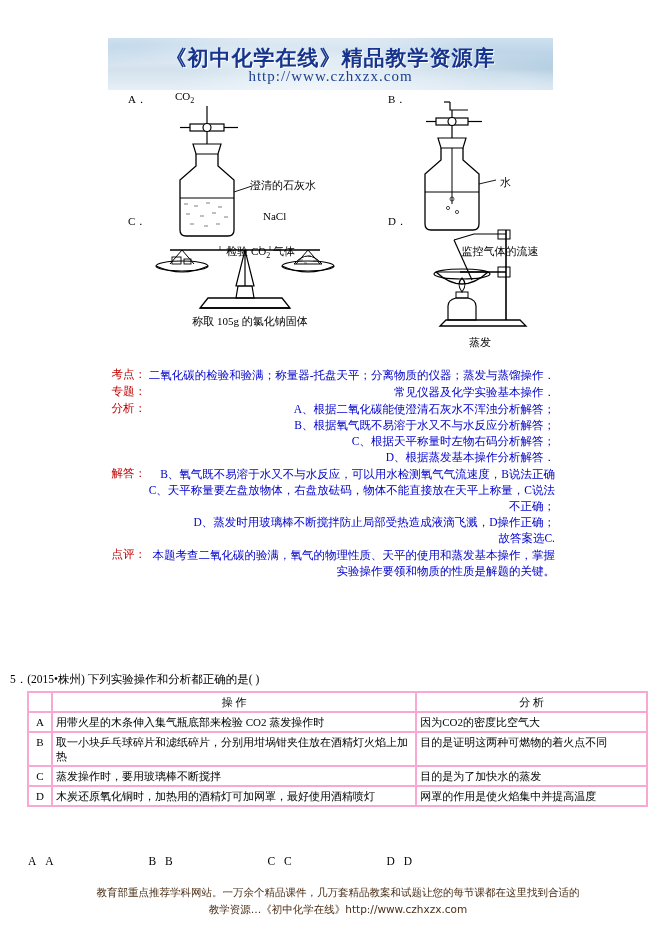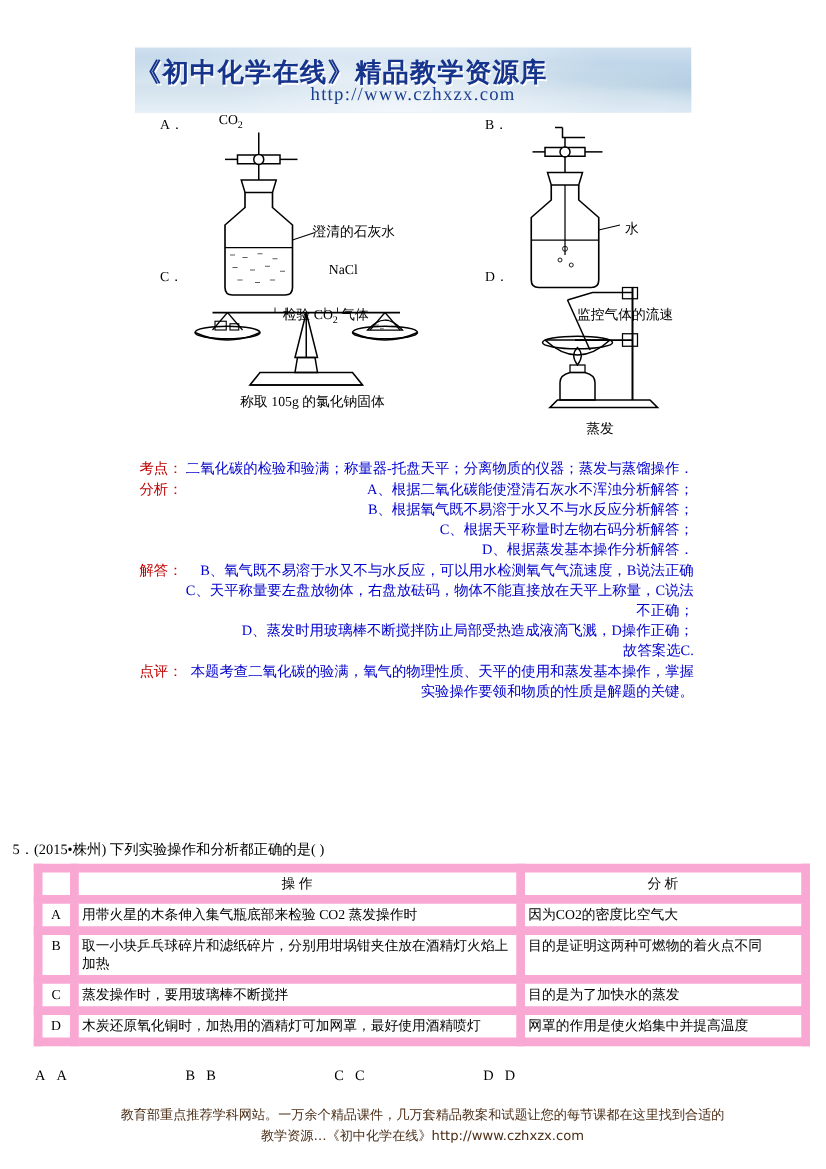--- a/index.html
+++ b/index.html
@@ -21,21 +21,21 @@
     overflow:hidden;
   }
   .banner .waves{
     position:absolute;left:0;top:0;width:100%;height:100%;
     background:
       radial-gradient(ellipse at 20% 80%, rgba(255,255,255,.55) 0 30%, transparent 60%),
       radial-gradient(ellipse at 70% 90%, rgba(255,255,255,.45) 0 25%, transparent 55%),
       radial-gradient(ellipse at 45% 20%, rgba(255,255,255,.35) 0 20%, transparent 50%);
   }
   .banner-title{
-    position:absolute;left:0;top:6px;width:445px;text-align:left;
+    position:absolute;left:0;top:6px;width:445px;text-align:center;
     font-size:21px;font-weight:bold;color:#16348c;
     letter-spacing:1px;
     text-shadow:1px 1px 0 #ffffff;
     font-family:"DejaVu Sans", sans-serif;
   }
   .banner-url{
     position:absolute;left:0;top:30px;width:445px;text-align:center;
     font-size:15px;color:#1b3f8f;letter-spacing:1px;
     font-family:"Liberation Serif", serif;
   }
@@ -51,21 +51,21 @@
   .block{position:absolute;left:108px;width:447px;}
   .row{display:flex;margin-bottom:1px;text-align:right;}
   .key{color:#c00000;width:38px;flex:0 0 38px;font-size:11.5px;}
   .val{color:#0000cc;flex:1;font-size:11.5px;line-height:16px;}
   .sub{color:#0000cc;font-size:11.5px;line-height:16px;}
 
   
   .q5{position:absolute;left:10px;top:672px;width:641px;font-size:11.5px;}
   .q5-head{margin-left:0px;}
   table{border-collapse:collapse;width:621px;margin:4px 0 0 17px;font-size:11px;}
-  td,th{border:7px solid #f9a8d4;padding:2px 3px;vertical-align:top;line-height:14px;}
+  td,th{border:2px solid #f9a8d4;padding:2px 3px;vertical-align:top;line-height:14px;}
   .c-idx{width:16px;text-align:center;}
   .c-op{width:360px;}
   .c-an{width:225px;}
   th{font-weight:normal;text-align:center;}
 
   .answers{position:absolute;left:10px;top:855px;width:641px;font-size:11.5px;}
   .answers span{display:inline-block;}
 
   
   .footer{
@@ -226,20 +226,24 @@
     </svg>
     <div class="capt" style="left:420px;top:243px;width:120px;">蒸发</div>
   </div>
 
   <div class="block" style="top:367px;">
     <div class="row">
       <div class="key">考点：</div>
       <div class="val">二氧化碳的检验和验满；称量器-托盘天平；分离物质的仪器；蒸发与蒸馏操作．</div>
     </div>
     <div class="row">
+      <div class="key">专题：</div>
+      <div class="val">常见仪器及化学实验基本操作．</div>
+    </div>
+    <div class="row">
       <div class="key">分析：</div>
       <div class="val">
         <div class="sub">A、根据二氧化碳能使澄清石灰水不浑浊分析解答；</div>
         <div class="sub">B、根据氧气既不易溶于水又不与水反应分析解答；</div>
         <div class="sub">C、根据天平称量时左物右码分析解答；</div>
         <div class="sub">D、根据蒸发基本操作分析解答．</div>
       </div>
     </div>
     <div class="row">
       <div class="key">解答：</div>

